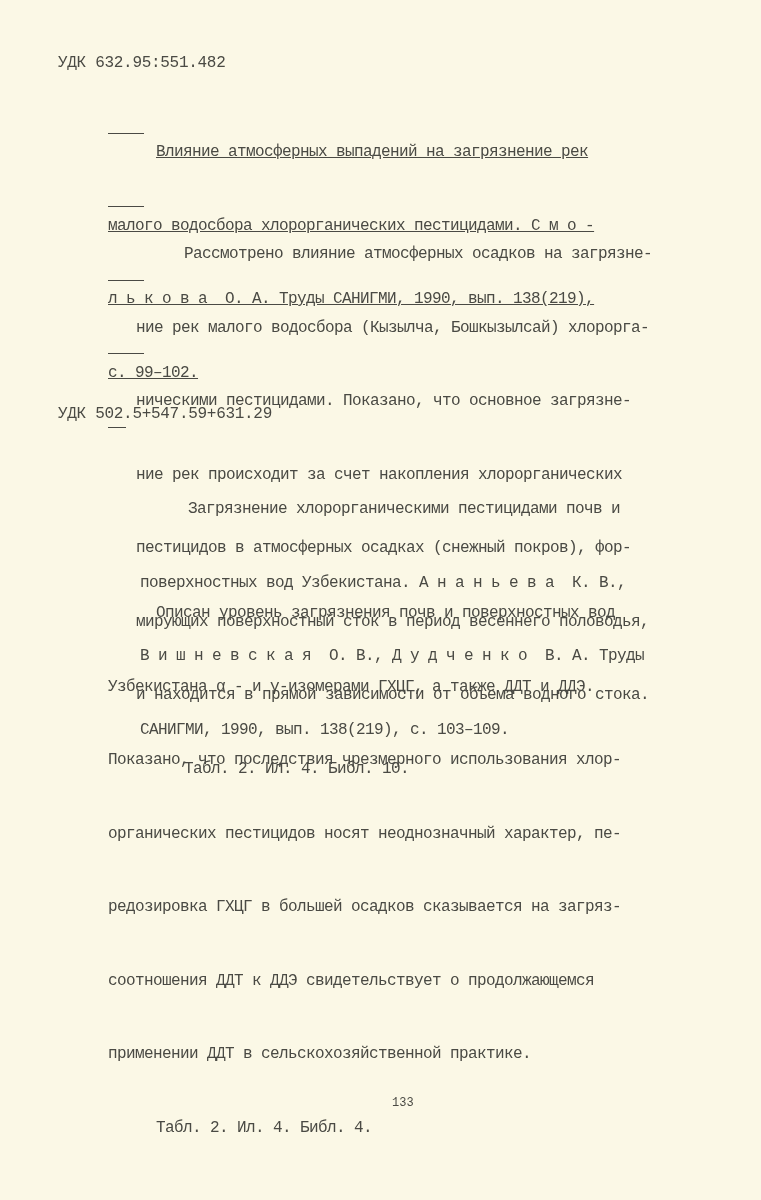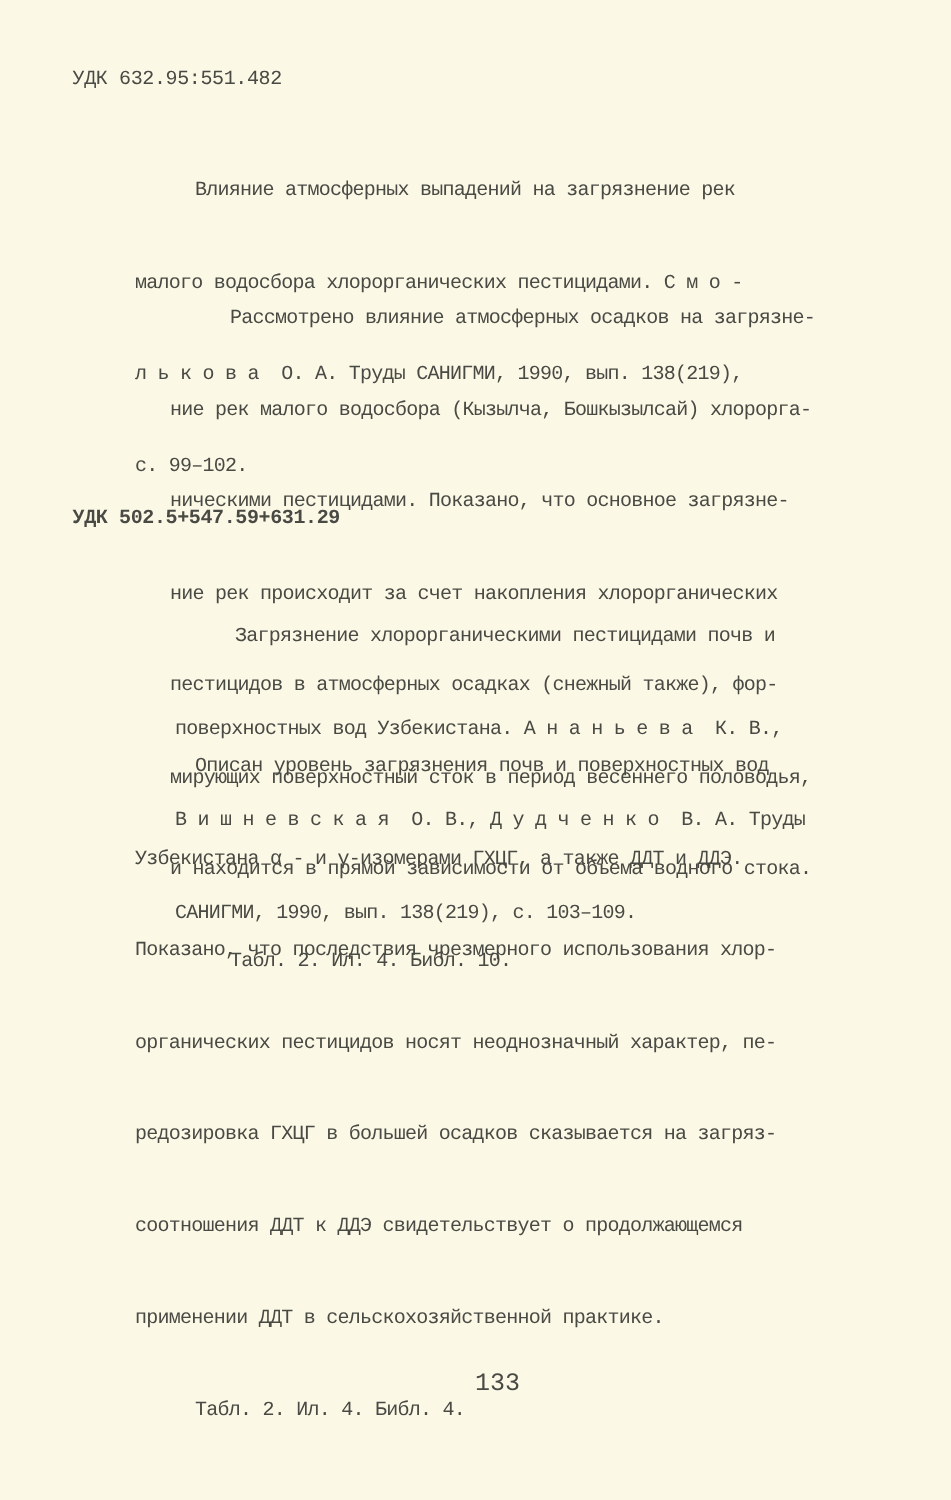--- a/index.html
+++ b/index.html
@@ -8,48 +8,48 @@
     background: #fbf8e6;
     position: relative; overflow: hidden;
     font-family: "Liberation Mono", "DejaVu Sans Mono", monospace;
     color: #4a4a44;
   }
   .page { position: absolute; left: 0; top: 0; width: 761px; height: 1200px; padding-left: 27px; }
   .udc { position: absolute; left: 58px; font-size: 16px; letter-spacing: -0.3px; }
   .block { position: absolute; left: 108px; width: 560px; font-size: 16px; line-height: 24.5px; letter-spacing: -0.6px; white-space: pre; }
   .line { display: block; height: 24.5px; }
   .indent { padding-left: 48px; }
-  .pagenum { position: absolute; left: 380px; top: 1096px; font-size: 20px; }
+  .pagenum { position: absolute; left: 392px; top: 1096px; font-size: 12px; }
 </style>
 </head>
 <body>
 
 <div class="page">
 
   <div class="udc" style="top:54px;">УДК 632.95:551.482</div>
 
-  <div class="block" style="top:91px;">
+  <div class="block" style="top:91px;text-decoration:underline;">
     <span class="line indent">Влияние атмосферных выпадений на загрязнение рек</span>
     <span class="line">малого водосбора хлорорганических пестицидами. С м о -</span>
     <span class="line">л ь к о в а  О. А. Труды САНИГМИ, 1990, вып. 138(219),</span>
     <span class="line">с. 99–102.</span>
   </div>
 
   <div class="block" style="top:193px;margin-left:28px;">
     <span class="line indent">Рассмотрено влияние атмосферных осадков на загрязне-</span>
     <span class="line">ние рек малого водосбора (Кызылча, Бошкызылсай) хлорорга-</span>
     <span class="line">ническими пестицидами. Показано, что основное загрязне-</span>
     <span class="line">ние рек происходит за счет накопления хлорорганических</span>
-    <span class="line">пестицидов в атмосферных осадках (снежный также), фор-</span>
+    <span class="line">пестицидов в атмосферных осадках (снежный покров), фор-</span>
     <span class="line">мирующих поверхностный сток в период весеннего половодья,</span>
     <span class="line">и находится в прямой зависимости от объема водного стока.</span>
     <span class="line indent">Табл. 2. Ил. 4. Библ. 10.</span>
   </div>
 
-  <div class="udc" style="top:405px;font-weight:bold;">УДК 502.5+547.59+631.29</div>
+  <div class="udc" style="top:405px;">УДК 502.5+547.59+631.29</div>
 
   <div class="block" style="top:448px;margin-left:32px;">
     <span class="line indent">Загрязнение хлорорганическими пестицидами почв и</span>
     <span class="line">поверхностных вод Узбекистана. А н а н ь е в а  К. В.,</span>
     <span class="line">В и ш н е в с к а я  О. В., Д у д ч е н к о  В. А. Труды</span>
     <span class="line">САНИГМИ, 1990, вып. 138(219), с. 103–109.</span>
   </div>
 
   <div class="block" style="top:552px;">
     <span class="line indent">Описан уровень загрязнения почв и поверхностных вод</span>

